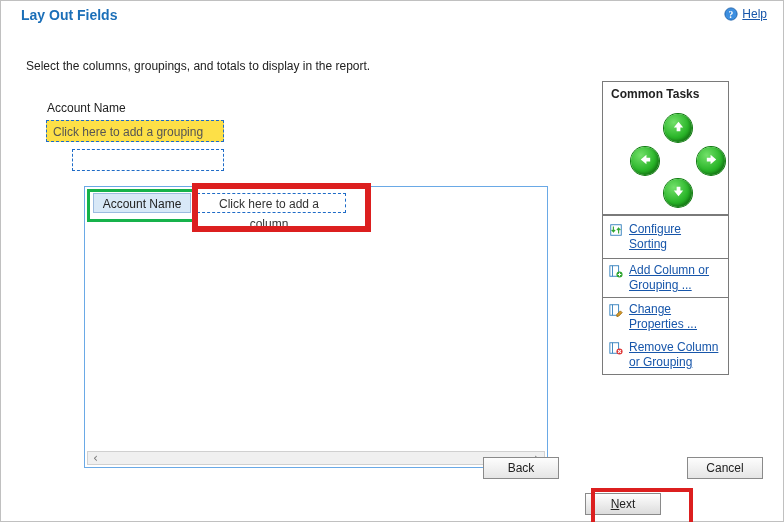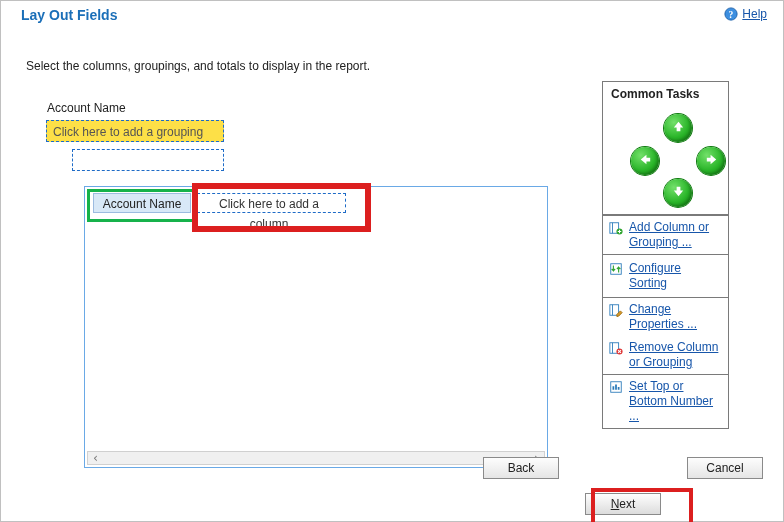--- a/index.html
+++ b/index.html
@@ -118,42 +118,42 @@
             </svg></span>
       </div>
       <div class="arrow-btn arrow-down">
         <span><svg viewBox="0 0 16 16">
               <path d="M8 13L3 7h3V3h4v4h3z"></path>
             </svg></span>
       </div>
     </div>
 
     <div class="task-group">
+      <div class="task-item">
+        <span class="ico">
+            <svg viewBox="0 0 16 16">
+              <rect x="2" y="2" width="12" height="12" fill="#fff" stroke="#2a7aba"></rect>
+              <path d="M5 4v6l-2-2m2 2l2-2M11 12V6l2 2m-2-2l-2 2" stroke="#2fa52f" stroke-width="1.3" fill="none"></path>
+            </svg>
+          </span>
+        <span>Configure Sorting</span>
+      </div>
+    </div>
+
+    <div class="task-group">
       <div class="task-item multi">
         <span class="ico">
             <svg viewBox="0 0 16 16">
               <rect x="1" y="2" width="10" height="12" fill="#fff" stroke="#2a7aba"></rect>
               <line x1="4" y1="2" x2="4" y2="14" stroke="#2a7aba"></line>
               <circle cx="12" cy="12" r="3.5" fill="#2fa52f"></circle>
               <path d="M12 10v4M10 12h4" stroke="#fff" stroke-width="1.2"></path>
             </svg>
           </span>
         <span>Add Column or Grouping ...</span>
-      </div>
-    </div>
-
-    <div class="task-group">
-      <div class="task-item">
-        <span class="ico">
-            <svg viewBox="0 0 16 16">
-              <rect x="2" y="2" width="12" height="12" fill="#fff" stroke="#2a7aba"></rect>
-              <path d="M5 4v6l-2-2m2 2l2-2M11 12V6l2 2m-2-2l-2 2" stroke="#2fa52f" stroke-width="1.3" fill="none"></path>
-            </svg>
-          </span>
-        <span>Configure Sorting</span>
       </div>
     </div>
 
     <div class="task-group">
       <div class="task-item multi">
         <span class="ico">
             <svg viewBox="0 0 16 16">
               <rect x="1" y="2" width="10" height="12" fill="#fff" stroke="#2a7aba"></rect>
               <line x1="4" y1="2" x2="4" y2="14" stroke="#2a7aba"></line>
               <path d="M9 13l4-4 2 2-4 4-2 .5z" fill="#d79a2b" stroke="#9c6b10"></path>
@@ -167,31 +167,20 @@
               <rect x="1" y="2" width="10" height="12" fill="#fff" stroke="#2a7aba"></rect>
               <line x1="4" y1="2" x2="4" y2="14" stroke="#2a7aba"></line>
               <circle cx="12" cy="12" r="3.5" fill="#d33"></circle>
               <path d="M10.3 10.3l3.4 3.4M13.7 10.3l-3.4 3.4" stroke="#fff" stroke-width="1.2"></path>
             </svg>
           </span>
         <span>Remove Column or Grouping</span>
       </div>
     </div>
 
-    <div class="task-group">
-      <div class="task-item multi">
-        <span class="ico">
-            <svg viewBox="0 0 16 16">
-              <rect x="2" y="2" width="12" height="12" fill="#fff" stroke="#2a7aba"></rect>
-              <path d="M5 11V7m3 4V5m3 6V8" stroke="#2a7aba" stroke-width="2"></path>
-            </svg>
-          </span>
-        <span>Set Top or Bottom Number ...</span>
-      </div>
-    </div>
   </div>
 
   <div class="btnbar">
     <div class="wiz-btn"><span>Back</span></div>
     <div class="wiz-btn primary"><span class="ul">N</span>ext</div>
     <div class="wiz-btn"><span>Cancel</span></div>
   </div>
   <div class="red-next" style="left:590px;top:487px;width:94px;height:30px;"></div>
 
 </div>

